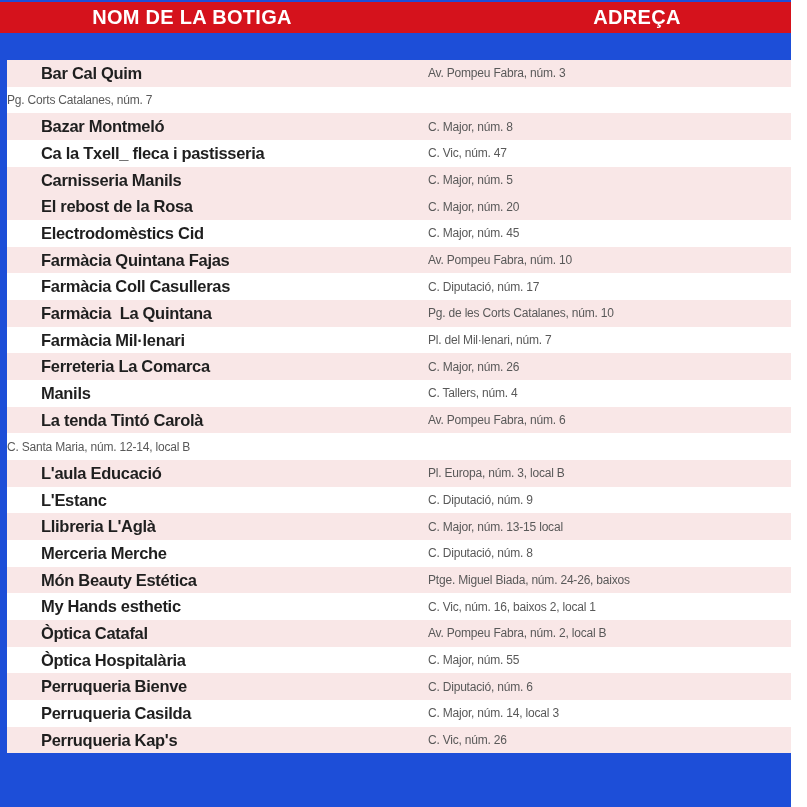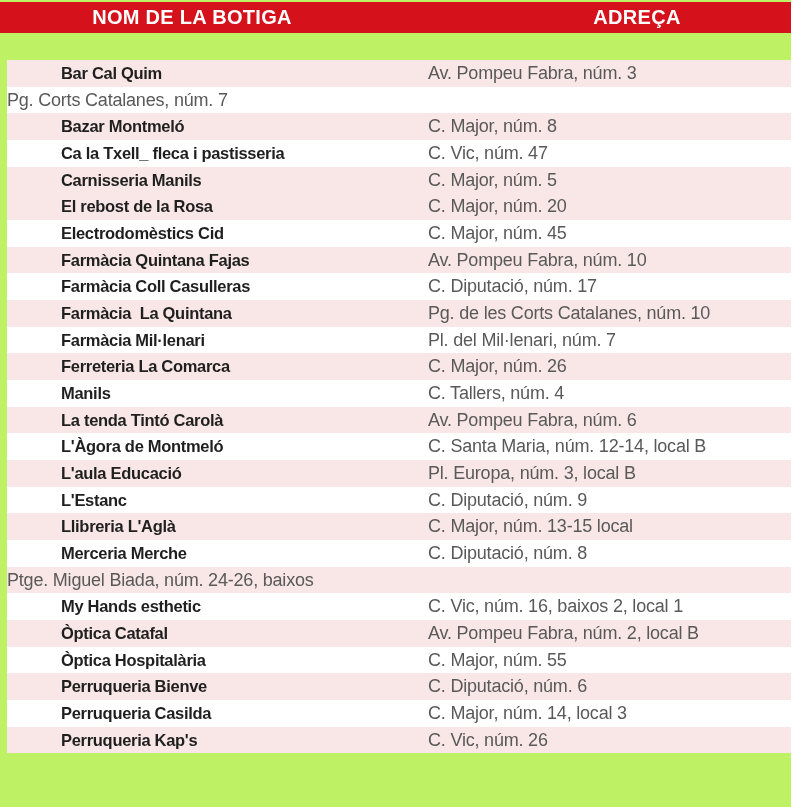--- a/index.html
+++ b/index.html
@@ -6,21 +6,21 @@
     margin: 0;
     padding: 0;
     background: #ffffff;
     font-family: "Liberation Sans", sans-serif;
   }
   #page {
     position: relative;
     width: 791px;
     height: 807px;
     overflow: hidden;
-    background: #bef264;
+    background: #1d4ed8;
   }
   .header-bar {
     position: absolute;
     top: 2px;
     left: 0;
     width: 807px;
     height: 31px;
     background: var(--header-bg, #d5121c);
   }
   .header-label {
@@ -47,31 +47,31 @@
     align-items: center;
     height: 26.68px;
     margin-left: 7px;
     box-sizing: border-box;
   }
   .row.odd  { background: var(--row-odd-bg, #f9e7e7); }
   .row.even { background: #ffffff; }
   .name-cell {
     box-sizing: border-box;
     width: 421px;
-    padding-left: 54px;
+    padding-left: 34px;
     font-weight: bold;
     font-size: 16.5px;
     letter-spacing: -0.3px;
     color: var(--name-fg, #1f1f1f);
     white-space: pre;
     overflow: hidden;
   }
   .addr-cell {
     flex: 1;
-    font-size: 18px;
+    font-size: 12px;
     letter-spacing: -0.2px;
     color: var(--addr-fg, #595959);
     white-space: pre;
     overflow: hidden;
   }
 </style>
 </head>
 <body>
 
 <div id="page" style="--header-bg: #d5121c; --header-fg: #ffffff; --row-odd-bg: #f9e7e7; --name-fg: #1f1f1f; --addr-fg: #595959;">
@@ -131,40 +131,40 @@
       </div>
       <div class="row even">
         <div class="name-cell">Manils</div>
         <div class="addr-cell">C. Tallers, núm. 4</div>
       </div>
       <div class="row odd">
         <div class="name-cell">La tenda Tintó Carolà</div>
         <div class="addr-cell">Av. Pompeu Fabra, núm. 6</div>
       </div>
       <div class="row even">
-        <div class="name-cell">L'Àgora de Montmeló</div>
         <div class="addr-cell">C. Santa Maria, núm. 12-14, local B</div>
       </div>
       <div class="row odd">
         <div class="name-cell">L'aula Educació</div>
         <div class="addr-cell">Pl. Europa, núm. 3, local B</div>
       </div>
       <div class="row even">
         <div class="name-cell">L'Estanc</div>
         <div class="addr-cell">C. Diputació, núm. 9</div>
       </div>
       <div class="row odd">
         <div class="name-cell">Llibreria L'Aglà</div>
         <div class="addr-cell">C. Major, núm. 13-15 local</div>
       </div>
       <div class="row even">
         <div class="name-cell">Merceria Merche</div>
         <div class="addr-cell">C. Diputació, núm. 8</div>
       </div>
       <div class="row odd">
+        <div class="name-cell">Món Beauty Estética</div>
         <div class="addr-cell">Ptge. Miguel Biada, núm. 24-26, baixos</div>
       </div>
       <div class="row even">
         <div class="name-cell">My Hands esthetic</div>
         <div class="addr-cell">C. Vic, núm. 16, baixos 2, local 1</div>
       </div>
       <div class="row odd">
         <div class="name-cell">Òptica Catafal</div>
         <div class="addr-cell">Av. Pompeu Fabra, núm. 2, local B</div>
       </div>

